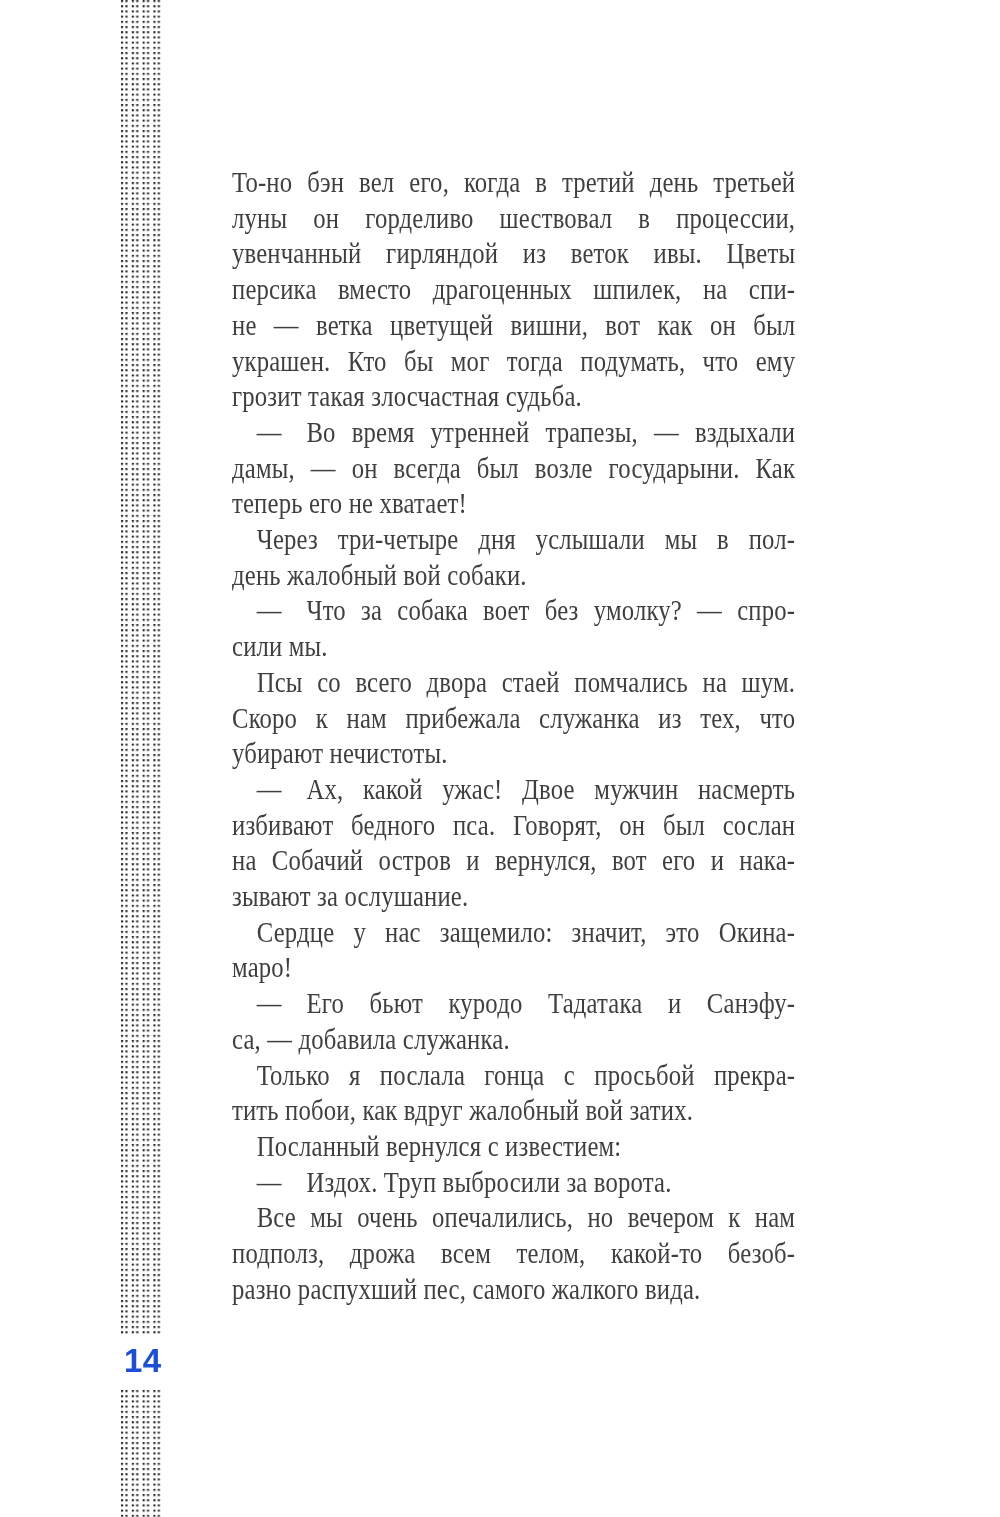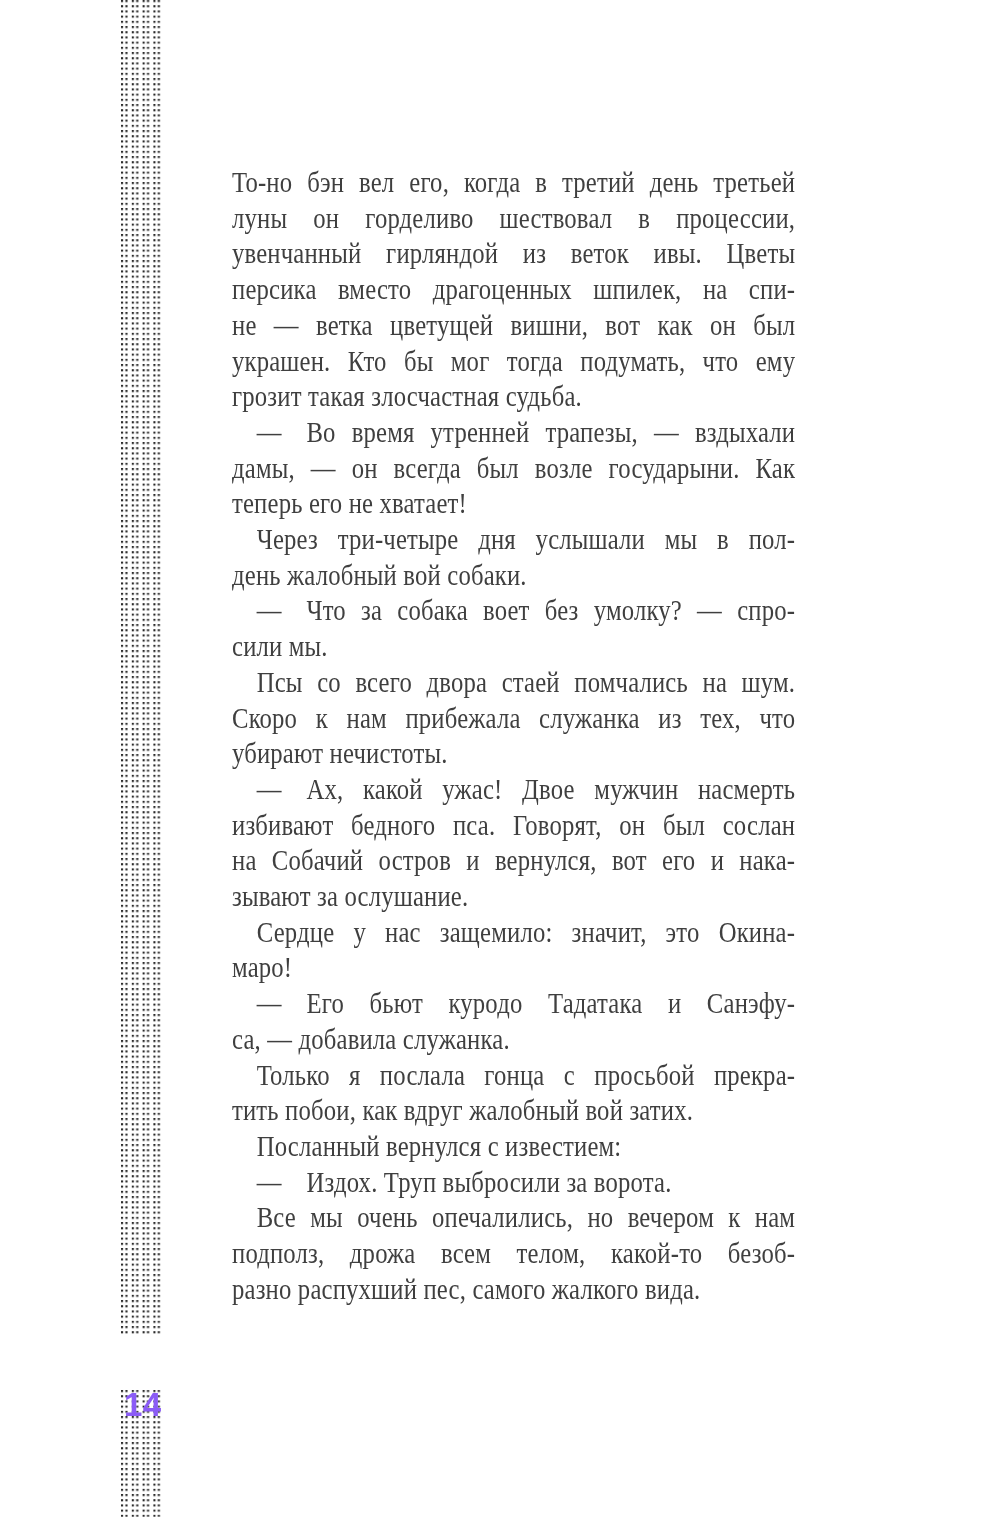--- a/index.html
+++ b/index.html
@@ -95,15 +95,15 @@
       <div class="line end">са, — добавила служанка.</div>
       <div class="line indent">Только я послала гонца с просьбой прекра-</div>
       <div class="line end">тить побои, как вдруг жалобный вой затих.</div>
       <div class="line indent end">Посланный вернулся с известием:</div>
       <div class="line indent end">— Издох. Труп выбросили за ворота.</div>
       <div class="line indent">Все мы очень опечалились, но вечером к нам</div>
       <div class="line">подполз, дрожа всем телом, какой-то безоб-</div>
       <div class="line end">разно распухший пес, самого жалкого вида.</div>
     </main>
 
-  <div class="page-number" style="color: #8b5cf6; margin-top: 44px;">14</div>
+  <div class="page-number" style="color: #1d4ed8;">14</div>
 
 </div>
 
 </body></html>

